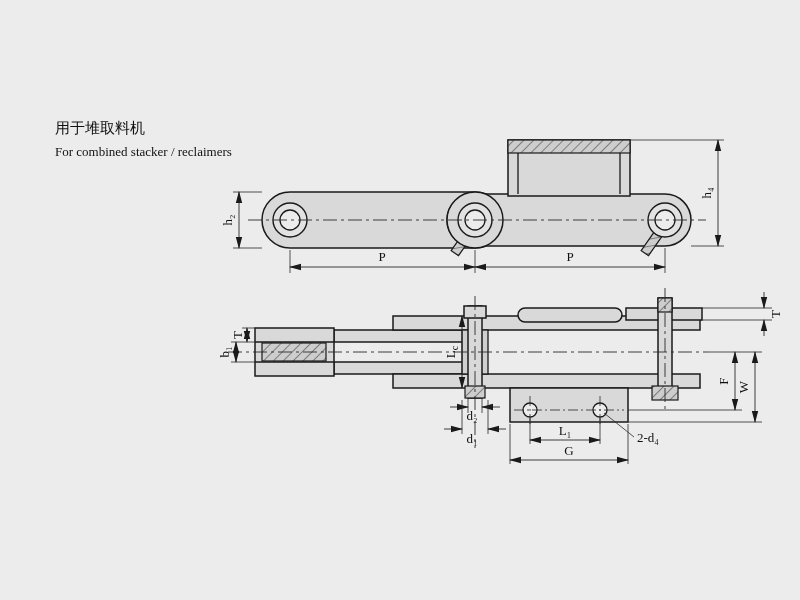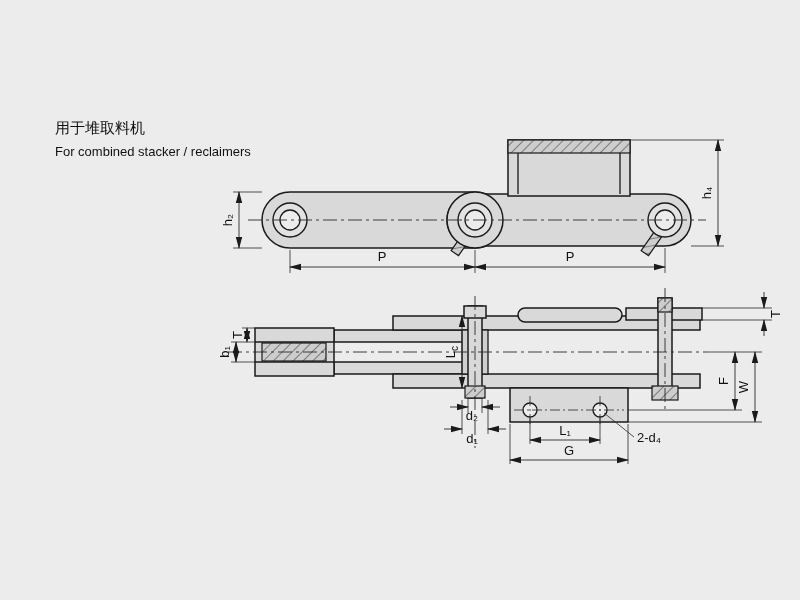--- a/index.html
+++ b/index.html
@@ -2,21 +2,21 @@
 <html><head>
 <meta charset="utf-8">
 <style>
   html,body{margin:0;padding:0;}
   body{
     width:800px;height:600px;
     background:#ececec;
     font-family:"Liberation Sans", sans-serif;
     overflow:hidden;
   }
-  .stage{position:relative;width:800px;height:583px;}
+  .stage{position:relative;width:800px;height:583px;font-family:Liberation Serif, serif;}
   svg{display:block;}
   .part   {fill:#d9d9d9;stroke:#1a1a1a;stroke-width:1.5;}
   .part2  {fill:#cfcfcf;stroke:#1a1a1a;stroke-width:1.3;}
   .ring   {fill:#e2e2e2;stroke:#1a1a1a;stroke-width:1.4;}
   .hole   {fill:#ececec;stroke:#1a1a1a;stroke-width:1.3;}
   .hatched{fill:url(#hatch);stroke:#1a1a1a;stroke-width:1.2;}
   .edge   {stroke:#1a1a1a;stroke-width:1.3;fill:none;}
   .cl     {stroke:#2a2a2a;stroke-width:0.9;stroke-dasharray:14 4 3 4;fill:none;}
   .clf    {stroke:#2a2a2a;stroke-width:0.8;stroke-dasharray:10 3 2 3;fill:none;}
   .ext    {stroke:#2a2a2a;stroke-width:0.8;fill:none;}

